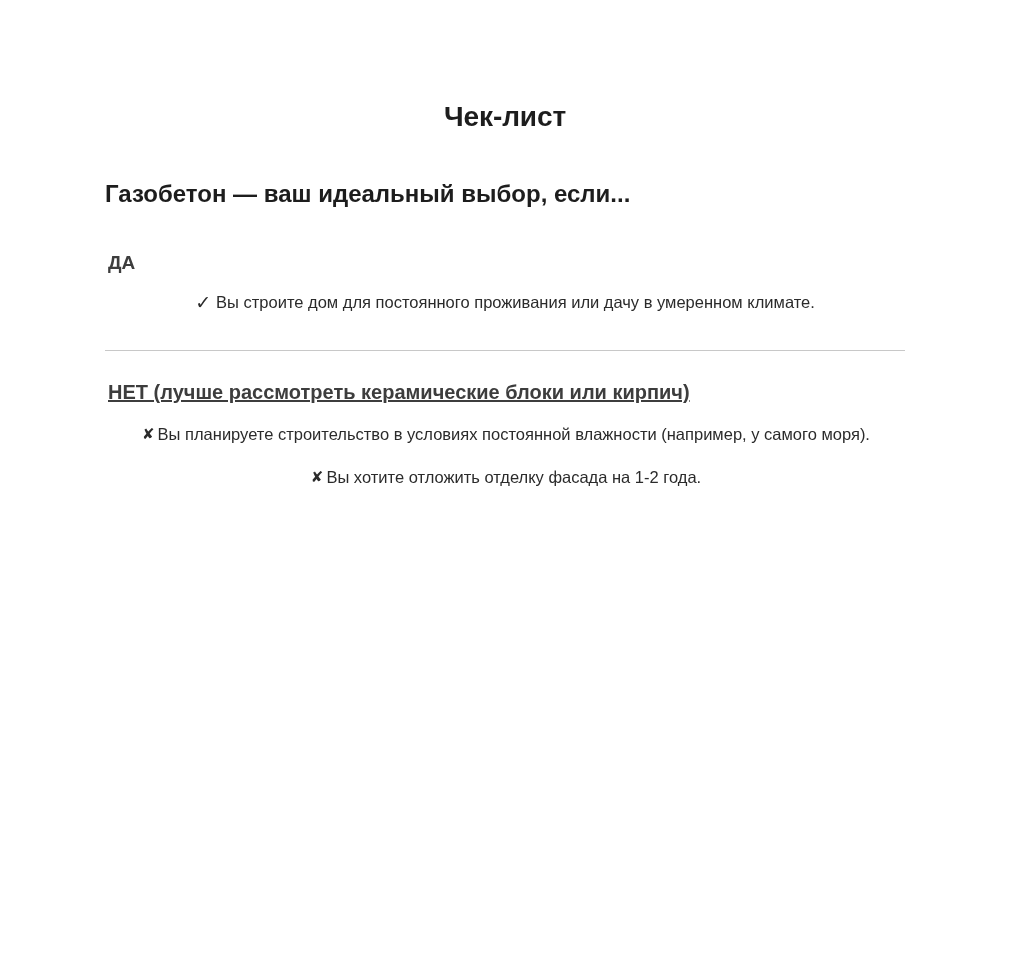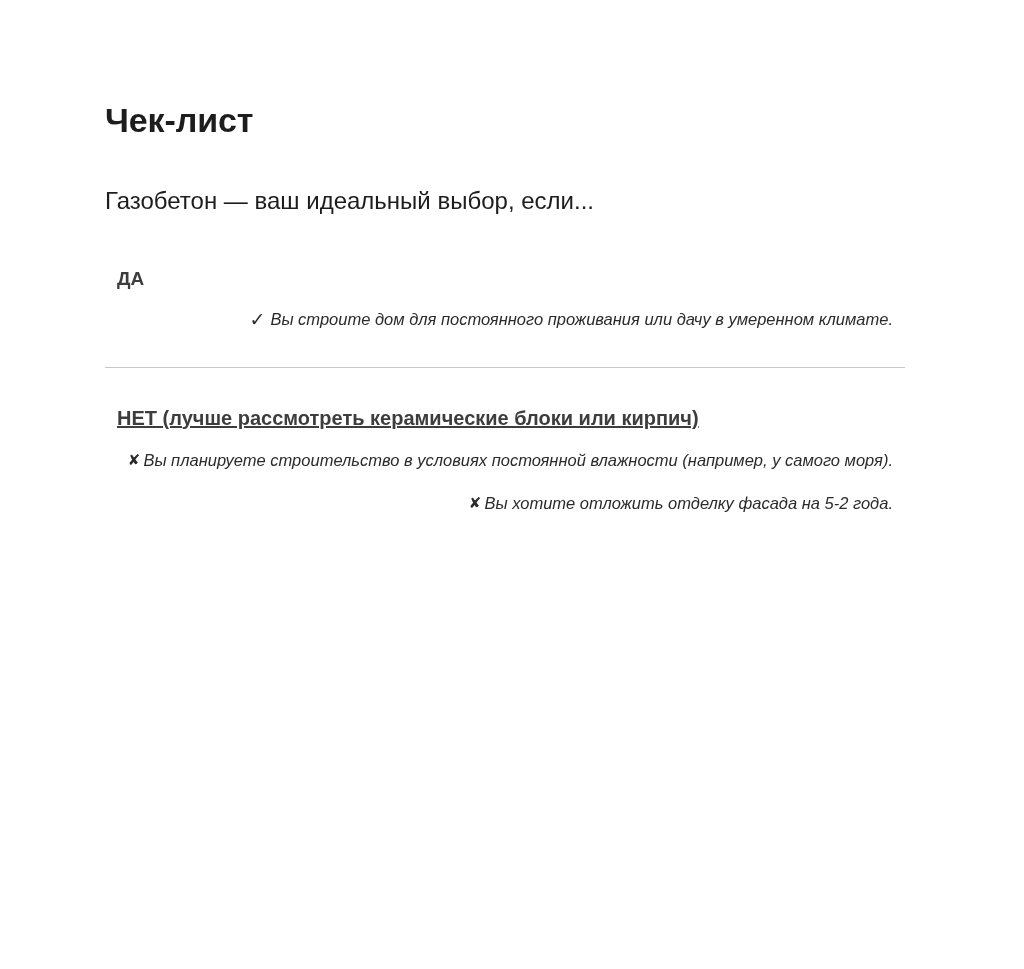--- a/index.html
+++ b/index.html
@@ -26,40 +26,41 @@
   }
 
   .content {
     position: absolute;
     left: 105px;
     top: 0;
     width: 800px;
   }
 
   .doc-title {
-    font-size: 34px;
+    font-size: 28px;
     font-weight: 700;
     color: #1d1d1d;
     letter-spacing: -0.1px;
     line-height: 1.2;
     margin: 0;
     padding-top: 100px;
+    text-align: center;
   }
 
   .doc-subtitle {
     font-size: 24px;
-    font-weight: 400;
+    font-weight: 700;
     color: #1d1d1d;
     line-height: 1.25;
     margin: 0;
     padding-top: 45px;
   }
 
   .section {
-    margin: 12px;
+    margin: 3px;
   }
 
   .section-yes {
     padding-top: 39px;
   }
 
   .section-no {
     padding-top: 26px;
   }
 
@@ -82,22 +83,21 @@
     margin: 0;
     padding: 0;
   }
 
   .item {
     font-size: 16.5px;
     line-height: 27px;
     color: #2b2b2b;
     margin: 0 0 15px 0;
     padding: 0;
-    text-align: right;
-    font-style: italic;
+    text-align: center;
   }
 
   .item:last-child {
     margin-bottom: 0;
   }
 
   .mark {
     display: inline-block;
     font-family: "DejaVu Sans", "Liberation Sans", sans-serif;
     color: #2b2b2b;
@@ -156,19 +156,19 @@
     <hr class="divider">
 
     <section class="section section-no">
       <h3 class="section-heading heading-no">НЕТ (лучше рассмотреть керамические блоки или кирпич)</h3>
 
       <ul class="items">
         <li class="item">
           <span class="mark mark-cross">✘</span><span class="item-text">Вы планируете строительство в условиях постоянной влажности (например, у самого моря).</span>
         </li>
         <li class="item">
-          <span class="mark mark-cross">✘</span><span class="item-text">Вы хотите отложить отделку фасада на 5-2 года.</span>
+          <span class="mark mark-cross">✘</span><span class="item-text">Вы хотите отложить отделку фасада на 1-2 года.</span>
         </li>
       </ul>
     </section>
 
   </div>
 </div>
 
 </body></html>

